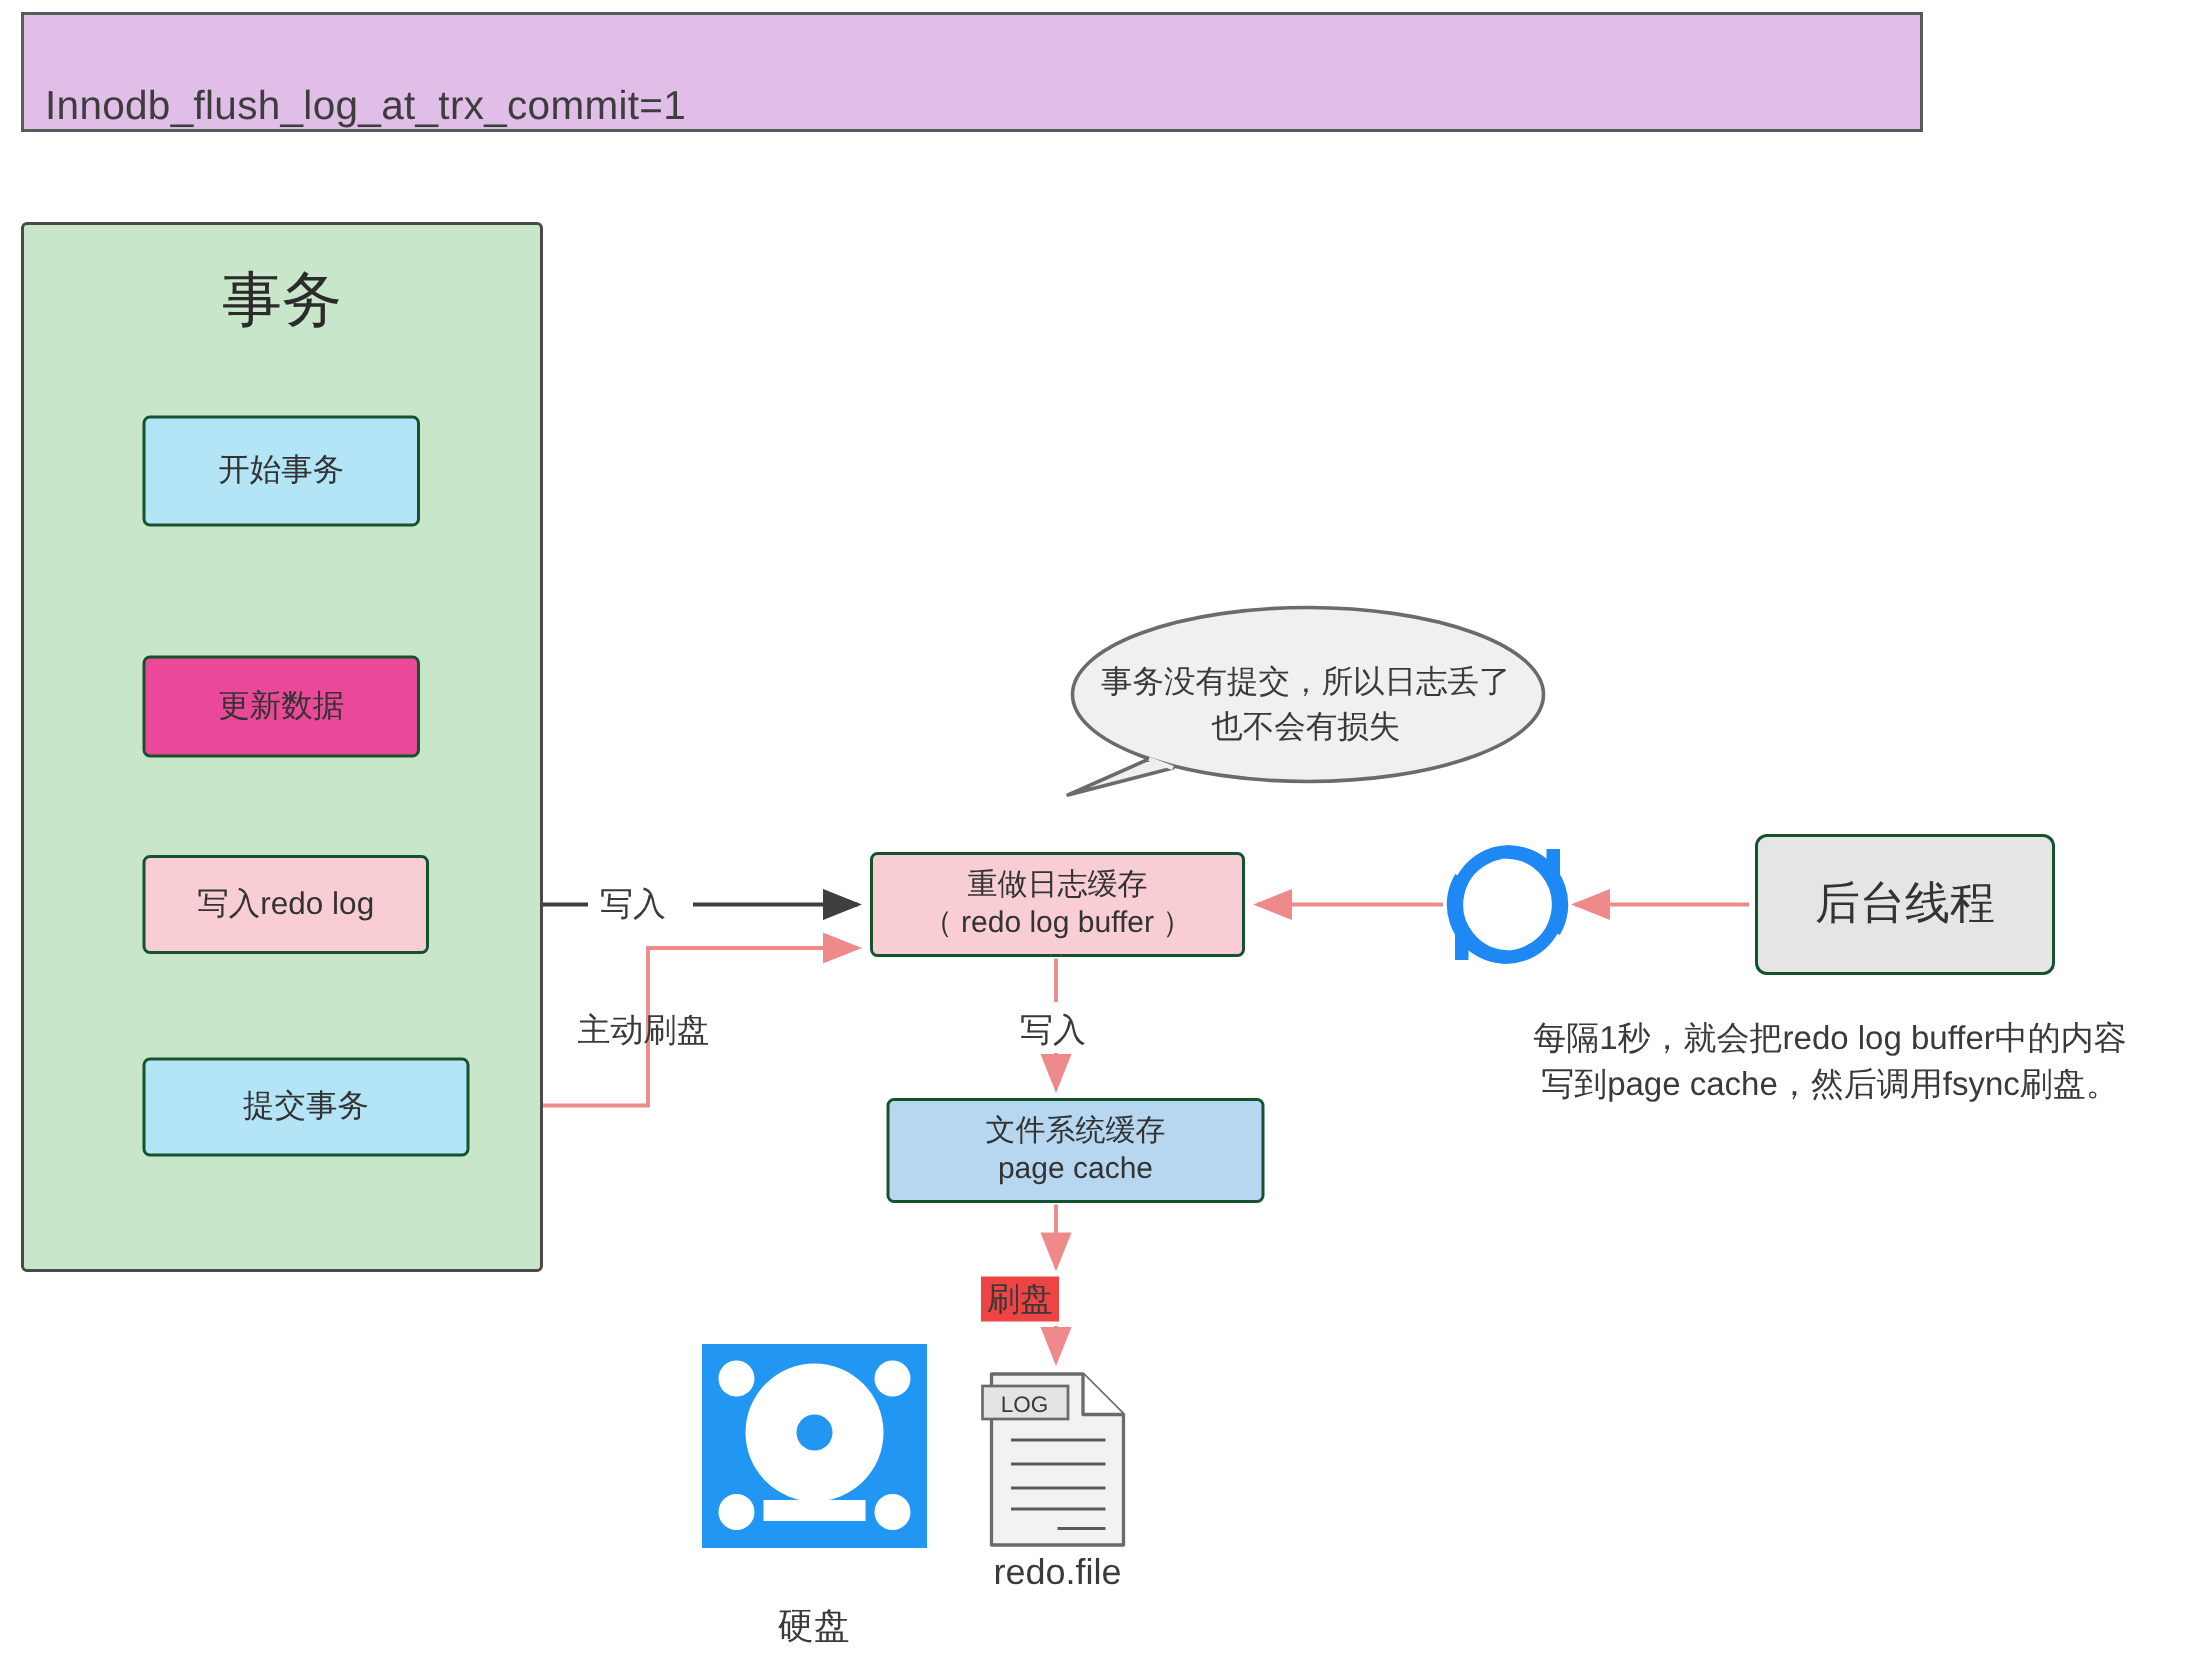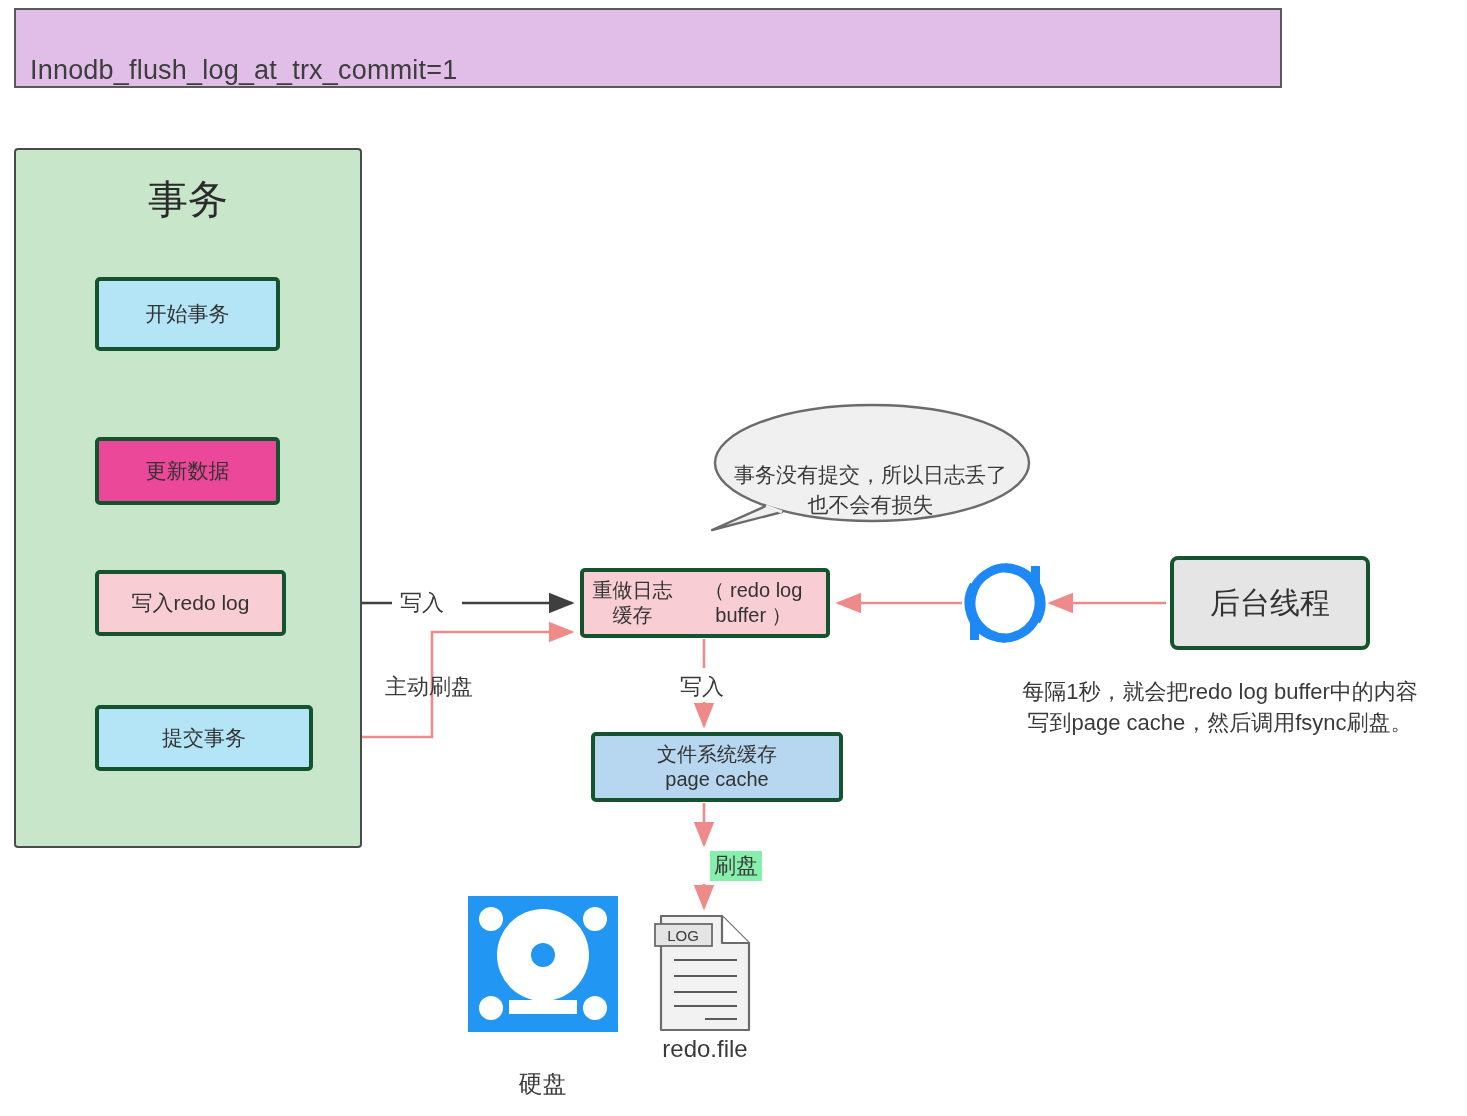--- a/index.html
+++ b/index.html
@@ -51,72 +51,71 @@
   .green-title {
     left: 14px; top: 172px;
     width: 348px;
     text-align: center;
     font-size: 40px;
     color: #2b2b2b;
   }
 
   
   .node {
-    border: 4px solid #14532d;
+    border: 2px solid #14532d;
     border-radius: 5px;
     display: flex;
     align-items: center;
     justify-content: center;
     text-align: center;
     line-height: 1.25;
     color: #333333;
   }
   .node.blue   { background: #b3e5f7; }
   .node.yellow { background: #ec4899; }
   .node.pink   { background: #f8cdd4; }
   .node.lblue  { background: #b7d7f0; margin-left: 13px; }
   .node.orange { background: #e5e5e5; }
 
   .n-start  { left: 95px;  top: 277px; width: 185px; height: 74px;  font-size: 21px; }
   .n-update { left: 95px;  top: 437px; width: 185px; height: 68px;  font-size: 21px; }
   .n-redo   { left: 95px;  top: 570px; width: 191px; height: 66px;  font-size: 21px; }
   .n-commit { left: 95px;  top: 705px; width: 218px; height: 66px;  font-size: 21px; }
 
-  .n-buffer { left: 580px; top: 568px; width: 250px; height: 70px;  font-size: 20px; }
+  .n-buffer { left: 580px; top: 568px; width: 250px; height: 70px;  font-size: 20px; flex-direction: column; }
   .n-pcache { left: 578px; top: 732px; width: 252px; height: 70px;  font-size: 20px; flex-direction: column; }
   .n-thread { left: 1170px; top: 556px; width: 200px; height: 94px; font-size: 30px; border-radius: 8px; }
 
   
   .lbl {
     font-size: 22px;
     color: #3a3a3a;
     white-space: nowrap;
   }
   .lbl-write1  { left: 396px; top: 588px; background: #ffffff; padding: 0 4px; }
   .lbl-active  { left: 385px; top: 672px; }
   .lbl-write2  { left: 676px; top: 672px; background: #ffffff; padding: 0 4px; }
-  .lbl-flush1  { left: 710px; top: 851px; background: #86efac; padding: 0 4px; }
+  .lbl-flush1  { left: 654px; top: 851px; background: #ef4444; padding: 0 4px; }
 
   
   .thread-caption {
     left: 975px; top: 676px;
     width: 490px;
     text-align: center;
     font-size: 22px;
     line-height: 1.42;
     color: #3a3a3a;
   }
   .bubble-text {
     left: 718px; top: 440px;
     width: 305px;
     text-align: center;
     font-size: 21px;
     line-height: 1.42;
     color: #3a3a3a;
-    margin-top: 20px;
   }
 
   
   .icon-label { font-size: 24px; color: #3a3a3a; text-align: center; }
   .lbl-disk { left: 455px; top: 1068px; width: 175px; }
   .lbl-file { left: 620px; top: 1035px; width: 170px; }
 </style>
 </head>
 <body>
 

